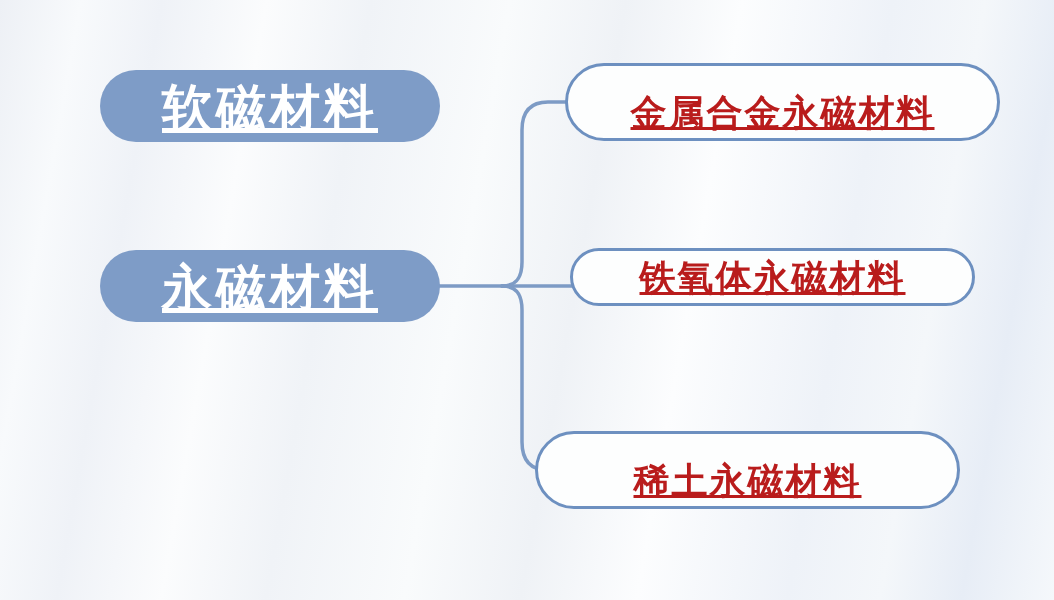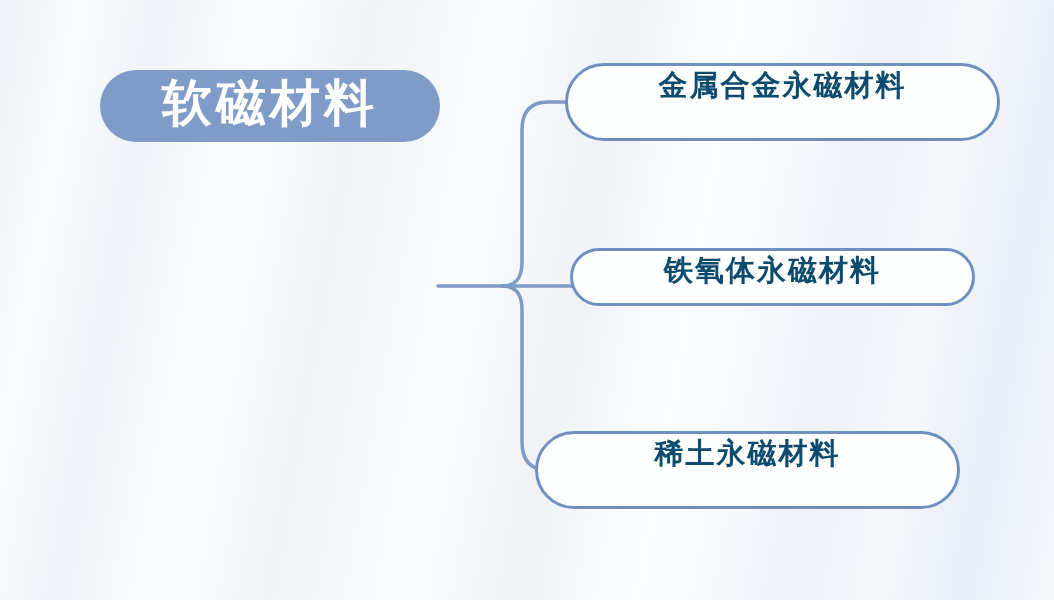--- a/index.html
+++ b/index.html
@@ -24,40 +24,41 @@
         #eef2f8 77%, #f4f7fa 85%, #e7edf6 92%, #f5f8fb 100%);
   }
   .connectors {
     position: absolute;
     inset: 0;
     pointer-events: none;
   }
   .node {
     position: absolute;
     display: flex;
-    align-items: flex-start;
+    align-items: flex-end;
     justify-content: center;
     box-sizing: border-box;
     white-space: nowrap;
+    text-decoration: underline;
   }
   .pill-filled {
     background: #7e9cc7;
     border-radius: 999px;
     color: #ffffff;
     font-weight: bold;
     font-size: 50px;
     letter-spacing: 4px;
   }
   .pill-outline {
     background: #fdfefe;
     border: 3px solid #6d90c0;
     border-radius: 999px;
-    color: #0c4a6e;
+    color: #b91c1c;
     font-weight: bold;
-    font-size: 29px;
+    font-size: 36px;
     letter-spacing: 2px;
   }
   .text-node {
     color: #5c83b6;
     font-weight: bold;
     font-size: 48px;
     letter-spacing: 7px;
   }
   
   .pos-l1 { left: 100px; top: 70px;  width: 340px; height: 72px; }
@@ -78,20 +79,23 @@
       <path d="M502 286 C516 286 522 278 522 262 L522 130 C522 112 530 102 548 102 L567 102"></path>
       <path d="M502 286 H572"></path>
       <path d="M502 286 C516 286 522 294 522 310 L522 442 C522 460 530 470 548 470 L567 470"></path>
     </g>
   </svg>
 
   <div class="node pill-filled pos-l1">
     <span>软磁材料</span>
   </div>
 
+  <div class="node pill-filled pos-l2">
+    <span>永磁材料</span>
+  </div>
 
 
   <div class="node pill-outline pos-r1">
     <span>金属合金永磁材料</span>
   </div>
 
   <div class="node pill-outline pos-r2">
     <span>铁氧体永磁材料</span>
   </div>
 

